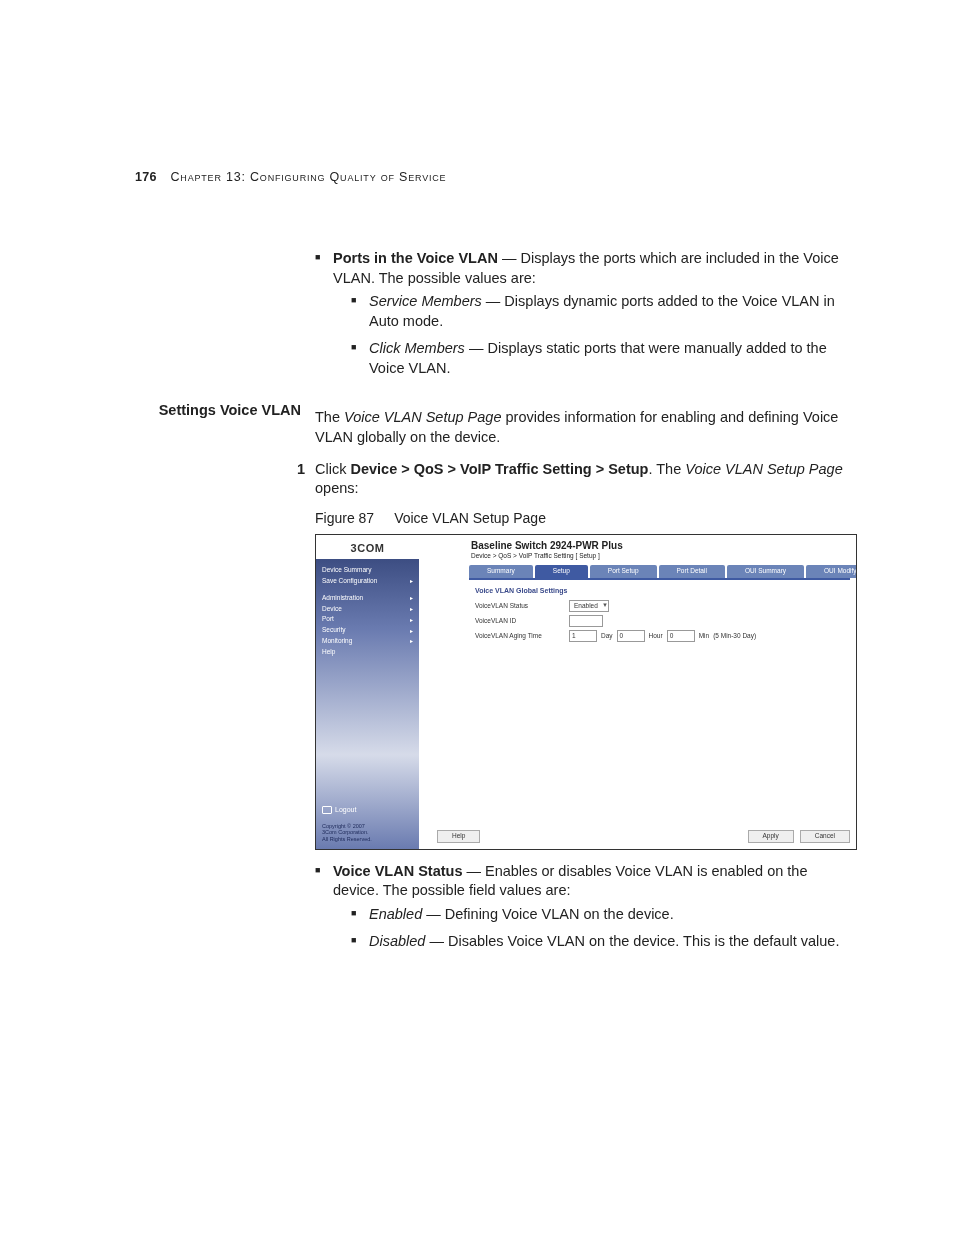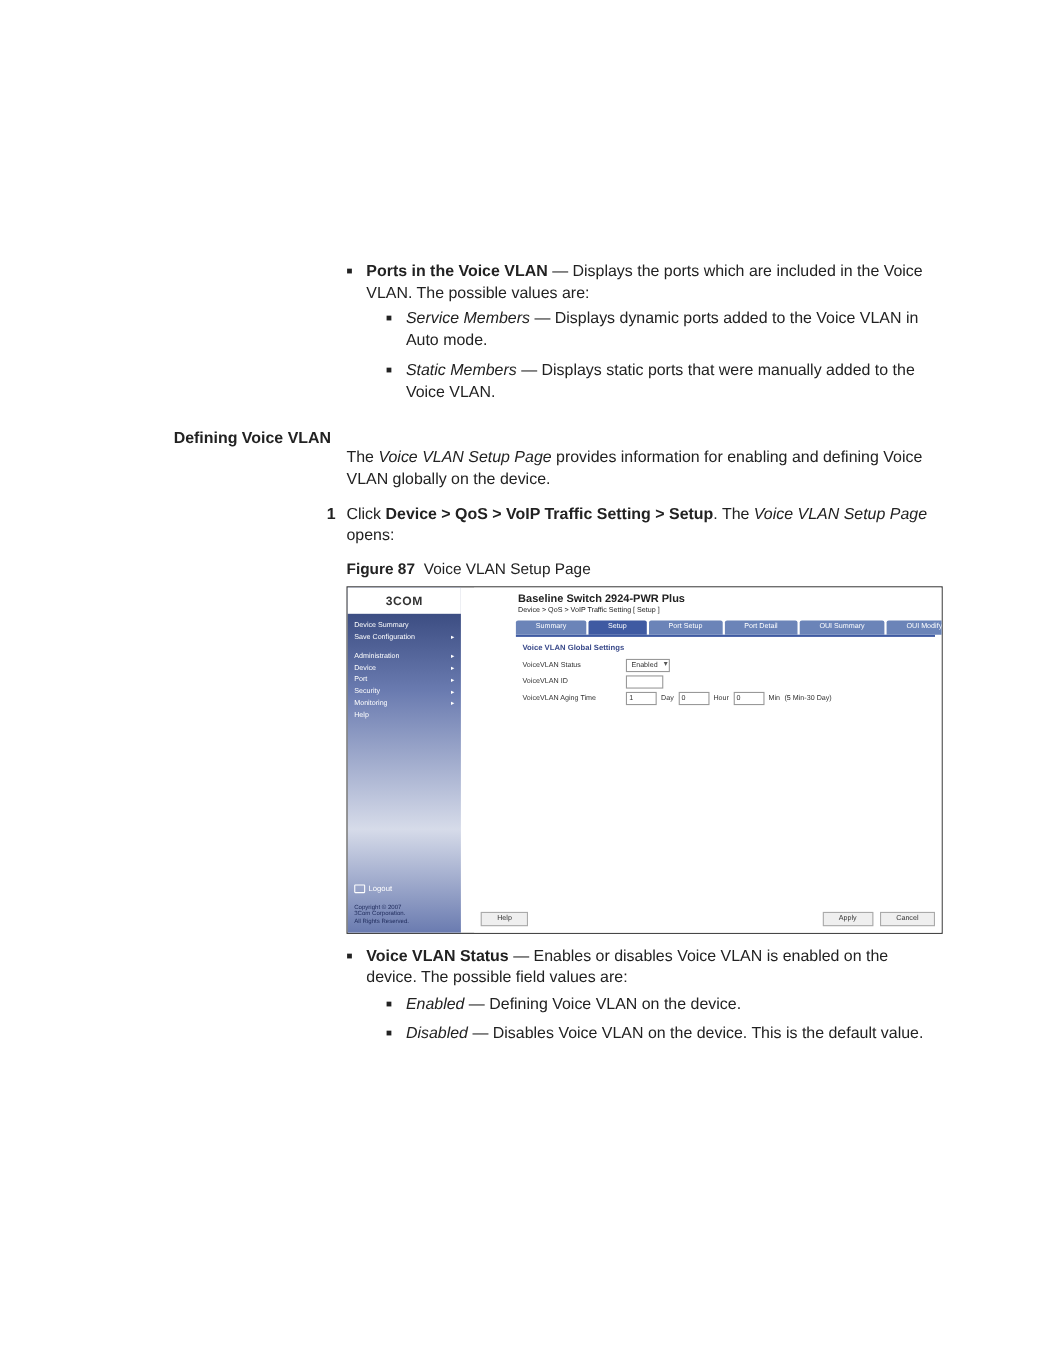--- a/index.html
+++ b/index.html
@@ -27,61 +27,61 @@
   .running-header .pn {
     font-weight: 700;
     margin-right: 10px;
   }
   .running-header .ct {
     font-variant: small-caps;
     letter-spacing: 0.8px;
   }
   .content {
     position: absolute;
-    top: 238px;
+    top: 249px;
     left: 135px;
     right: 112px;
   }
   .row {
     display: flex;
     align-items: flex-start;
     margin-bottom: 14px;
   }
   .margin-col {
     flex: 0 0 166px;
     text-align: right;
     padding-right: 14px;
     font-weight: 700;
     font-size: 14.5px;
   }
   .body-col {
     flex: 1 1 auto;
     font-size: 14.5px;
     line-height: 1.35;
   }
-  .body-col p { margin: 16px 0 12px 0; }
+  .body-col p { margin: 6px 0 12px 0; }
   ul.square { list-style: none; padding-left: 0; margin: 0 0 10px 0; }
   ul.square > li { position: relative; padding-left: 18px; margin-bottom: 8px; }
   ul.square > li::before {
     content: "■";
     position: absolute;
     left: 0;
     top: 2px;
     font-size: 9px;
   }
   ul.square.inner { margin-left: 18px; margin-top: 4px; }
   ol.numlist { list-style: none; padding: 0; margin: 0 0 10px 0; }
   ol.numlist > li { position: relative; padding-left: 0; margin-bottom: 8px; }
   ol.numlist > li .num {
     position: absolute;
     left: -18px;
     font-weight: 700;
   }
   .figcap { font-size: 14px; margin: 8px 0 6px 0; }
-  .figcap .figlabel { font-weight: 700; margin-right: 8px; }
+  .figcap .figlabel { font-weight: 400; margin-right: 20px; }
   b { font-weight: 700; }
   i, em { font-style: italic; }
 
   
   .shot {
     width: 540px;
     height: 314px;
     border: 1px solid #333;
     position: relative;
     font-family: Tahoma, Arial, sans-serif;
@@ -228,44 +228,48 @@
     font-size: 6.5px;
     color: #333;
   }
   .shot .btnbar .spacer { flex: 1 1 auto; }
 </style>
 </head>
 <body>
 
 <div class="page">
 
+  <div class="running-header">
+    <span class="pn">176</span>
+    <span class="ct">Chapter 13: Configuring Quality of Service</span>
+  </div>
 
   <div class="content">
 
     <div class="row">
       <div class="margin-col"></div>
       <div class="body-col">
         <ul class="square">
           <li>
             <b>Ports in the Voice VLAN</b><span> — Displays the ports which are included in the Voice VLAN. The possible values are:</span>
             <ul class="square inner">
               <li>
                 <i>Service Members</i><span> — Displays dynamic ports added to the Voice VLAN in Auto mode.</span>
               </li>
               <li>
-                <i>Static Members</i><span> — Displays static ports that were manually added to the Voice VLAN.</span>
+                <i>Click Members</i><span> — Displays static ports that were manually added to the Voice VLAN.</span>
               </li>
             </ul>
           </li>
         </ul>
       </div>
     </div>
 
     <div class="row" style="margin-top:6px;">
-      <div class="margin-col">Defining Voice VLAN</div>
+      <div class="margin-col">Settings Voice VLAN</div>
       <div class="body-col">
         <p>
           <span>The </span><i>Voice VLAN Setup Page</i><span> provides information for enabling and defining Voice VLAN globally on the device.</span>
         </p>
 
         <ol class="numlist">
           <li>
             <span class="num">1</span>
             <span>Click </span><b>Device &gt; QoS &gt; VoIP Traffic Setting &gt; Setup</b><span>. The </span><i>Voice VLAN Setup Page</i><span> opens:</span>
           </li>

